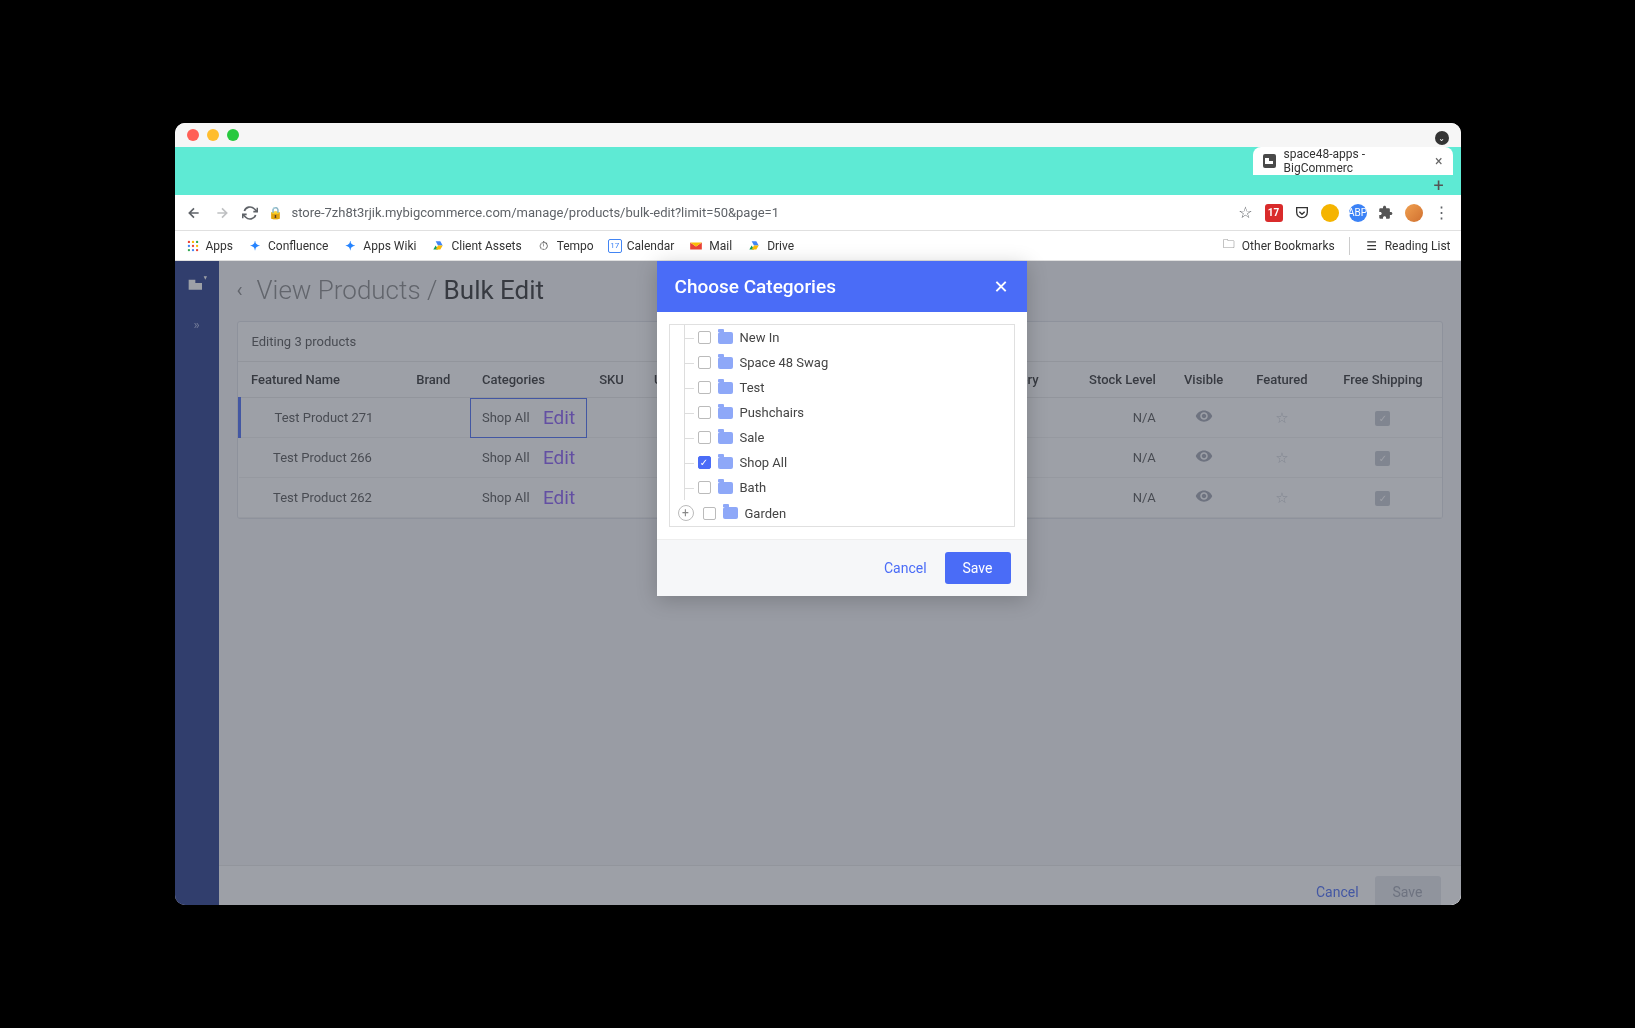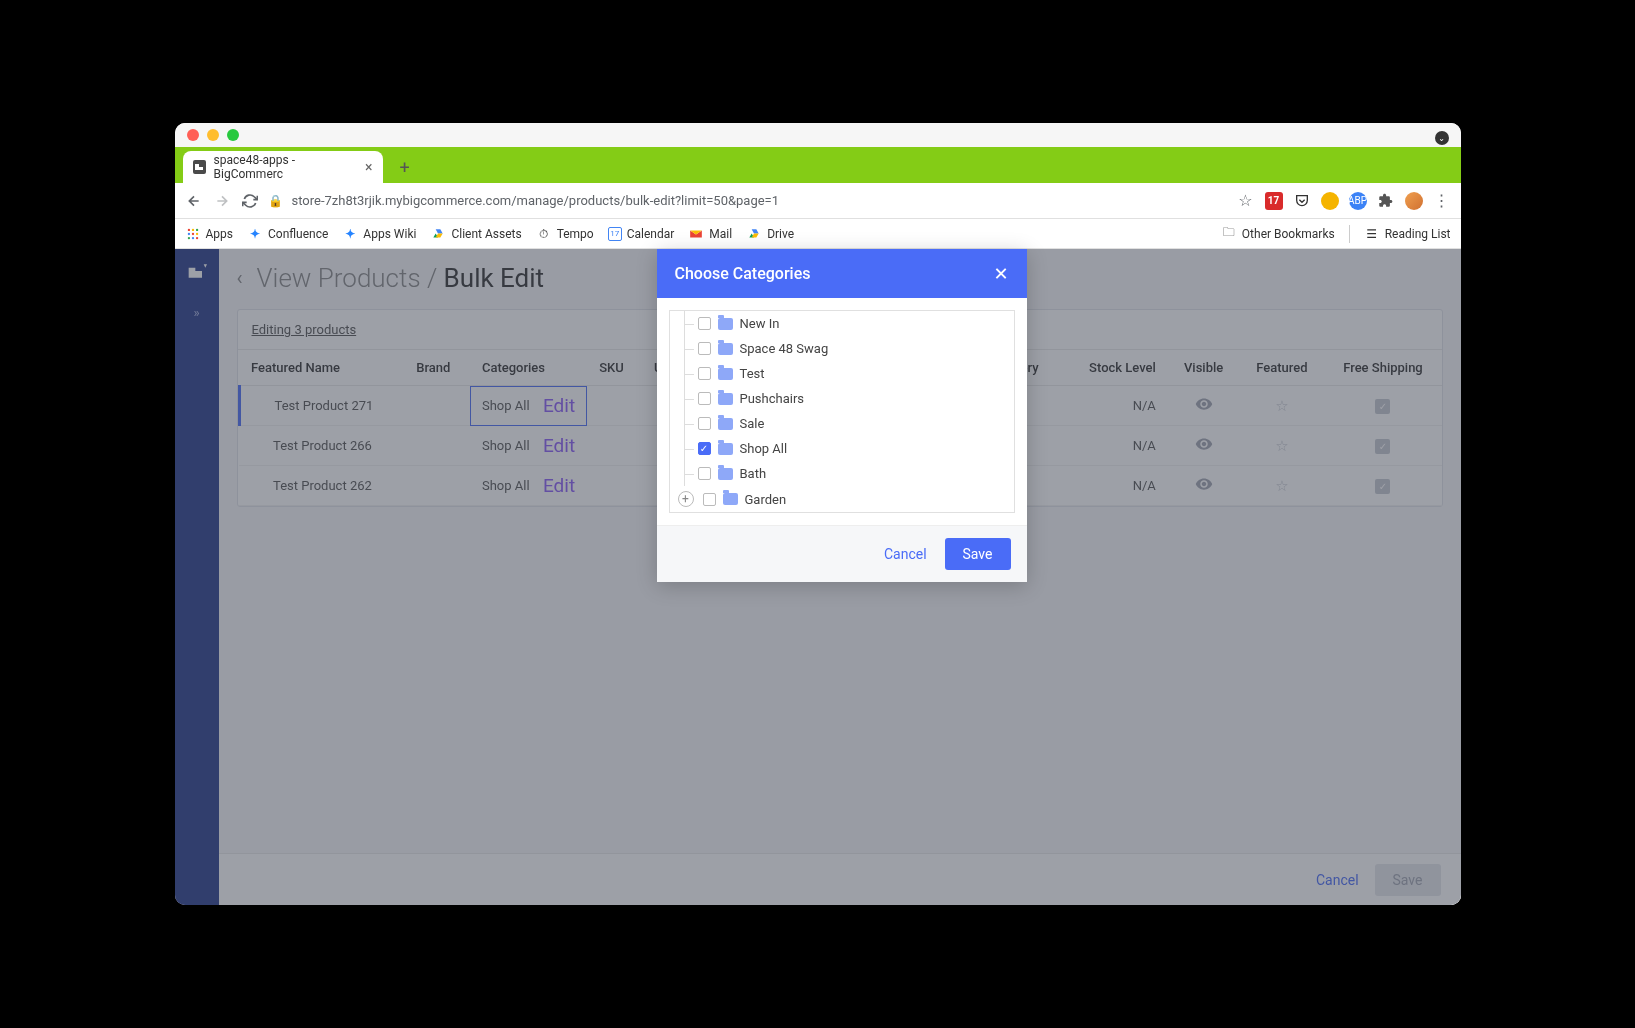--- a/index.html
+++ b/index.html
@@ -4,21 +4,21 @@
   <style>
     * { margin: 0; padding: 0; box-sizing: border-box; font-family: -apple-system, BlinkMacSystemFont, "Segoe UI", Roboto, sans-serif; }
     body { background: #000; display: flex; align-items: center; justify-content: center; min-height: 100vh; }
     .browser-window { width: 1286px; height: 782px; background: #fff; border-radius: 10px; overflow: hidden; position: relative; box-shadow: 0 10px 40px rgba(0,0,0,0.5); }
     .titlebar { height: 24px; background: #f6f6f6; display: flex; align-items: center; padding: 0 12px; }
     .traffic-lights { display: flex; gap: 8px; }
     .traffic-light { width: 12px; height: 12px; border-radius: 50%; }
     .tl-red { background: #ff5f56; }
     .tl-yellow { background: #ffbd2e; }
     .tl-green { background: #27c93f; }
-    .tabbar { height: 36px; background: #84cc16; display: flex; align-items: flex-end; padding: 0 8px; }
+    .tabbar { height: 48px; background: #5eead4; display: flex; align-items: flex-end; padding: 0 8px; flex-direction: column; }
     .tab { background: #fff; border-radius: 8px 8px 0 0; height: 32px; display: flex; align-items: center; padding: 0 10px; gap: 8px; font-size: 12px; color: #333; width: 200px; }
     .tab-favicon { width: 14px; height: 14px; background: #4a4a4a; border-radius: 2px; display:flex; align-items:center; justify-content:center; }
     .tab-favicon svg { width: 10px; height:10px; fill:#fff;}
     .tab-close { margin-left: auto; color: #666; font-size: 14px; cursor: pointer; }
     .new-tab { width: 28px; height: 28px; display: flex; align-items: center; justify-content: center; color: #555; font-size: 18px; cursor: pointer; margin-left: 8px; margin-bottom:2px;}
     .addrbar { height: 36px; display: flex; align-items: center; padding: 0 10px; gap: 10px; border-bottom: 1px solid #e0e0e0; }
     .nav-icon { color: #5f6368; width: 18px; height: 18px; display: flex; align-items: center; justify-content: center; cursor: pointer; }
     .urlfield { flex: 1; display: flex; align-items: center; gap: 8px; font-size: 13px; color: #5f6368; }
     .urlfield .lock { font-size: 12px; }
     .addr-actions { display: flex; align-items: center; gap: 10px; }
@@ -36,21 +36,21 @@
     .sidebar-expand { width: 44px; height: 38px; display: flex; align-items: center; justify-content: center; color: #a8b3e0; cursor: pointer; font-size:13px; }
     .sidebar-bottom { flex:1; background:#22326f; }
     
     .main-content { flex: 1; background: #f6f7f9; padding: 14px 18px; position: relative; overflow: hidden; }
     .breadcrumb { display: flex; align-items: center; gap: 14px; margin-bottom: 16px; }
     .back-chev { color: #888; font-size: 20px; cursor: pointer; }
     .breadcrumb-text { font-size: 26px; font-weight: 300; color: #888; }
     .breadcrumb-text .current { color: #333; font-weight: 400; }
     
     .edit-panel { background: #fff; border: 1px solid #e0e2e8; border-radius: 3px; }
-    .edit-summary { padding: 12px 14px; font-size: 13px; color: #555; border-bottom: 1px solid #e8e8e8; text-decoration: underline; }
+    .edit-summary { padding: 12px 14px; font-size: 13px; color: #555; border-bottom: 1px solid #e8e8e8; }
     table { width: 100%; border-collapse: collapse; font-size: 13px; }
     th { text-align: left; padding: 10px 12px; color: #333; font-weight: 500; border-bottom: 1px solid #e8e8e8; white-space: nowrap; }
     th.r, td.r { text-align: right; }
     th.c, td.c { text-align: center; }
     td { padding: 8px 12px; border-bottom: 1px solid #f0f0f0; color: #555; }
     tr.active td:first-child { border-left: 3px solid #4a6cf7; }
     td.name { padding-left: 34px; margin-left: 36px; }
     .cat-cell { display: flex; align-items: center; justify-content: space-between; }
     .edit-link { color: #8b5cf6; cursor: pointer; font-size: 19px; }
     tr.active .cat-cell-wrap { outline: 1px solid #4a6cf7; outline-offset:-1px;}
@@ -60,21 +60,21 @@
     
     .footer-actions { position: absolute; bottom: 0; left: 44px; right: 0; height: 52px; background: #fff; border-top: 1px solid #e8e8e8; display: flex; align-items: center; justify-content: flex-end; padding: 0 20px; gap: 16px; }
     .btn-cancel { color: #4a6cf7; cursor: pointer; font-size: 14px; }
     .btn-save-disabled { background: #e4e6eb; color: #a0a4b0; padding: 8px 18px; border-radius: 3px; font-size: 14px; }
     
     .overlay { position: absolute; inset: 0; background: rgba(60,65,80,0.5); z-index: 10; }
     .app-body { position: relative; }
     
     .modal { position: absolute; top: 0; left: 482px; width: 370px; background: #fff; z-index: 20; box-shadow: 0 4px 20px rgba(0,0,0,0.2); }
     .modal-header { background: #4a6cf7; color: #fff; padding: 14px 18px; display: flex; align-items: center; justify-content: space-between; }
-    .modal-title { font-size: 16px; font-weight: 500; }
+    .modal-title { font-size: 19px; font-weight: 500; }
     .modal-close { cursor: pointer; font-size: 18px; }
     .modal-body { padding: 12px; }
     .cat-tree { border: 1px solid #e0e0e0; max-height: 272px; overflow: hidden; }
     .cat-item { display: flex; align-items: center; gap: 7px; padding: 5px 8px 5px 28px; font-size: 13px; color: #444; position: relative; }
     .cat-item::before { content:''; position:absolute; left:14px; top:0; bottom:0; width:1px; background:#ddd; }
     .cat-item::after { content:''; position:absolute; left:14px; top:50%; width:10px; height:1px; background:#ddd; }
     .cat-item.has-expand { padding-left: 8px; }
     .cat-item.has-expand::before, .cat-item.has-expand::after { display:none; }
     .expand-icon { width:16px; height:16px; border:1px solid #bbb; border-radius:50%; color:#888; display:flex;align-items:center;justify-content:center; font-size:12px; margin-right:2px;}
     .cat-check { width: 13px; height: 13px; border: 1px solid #bbb; border-radius: 2px; flex-shrink: 0; display:flex; align-items:center; justify-content:center; }

